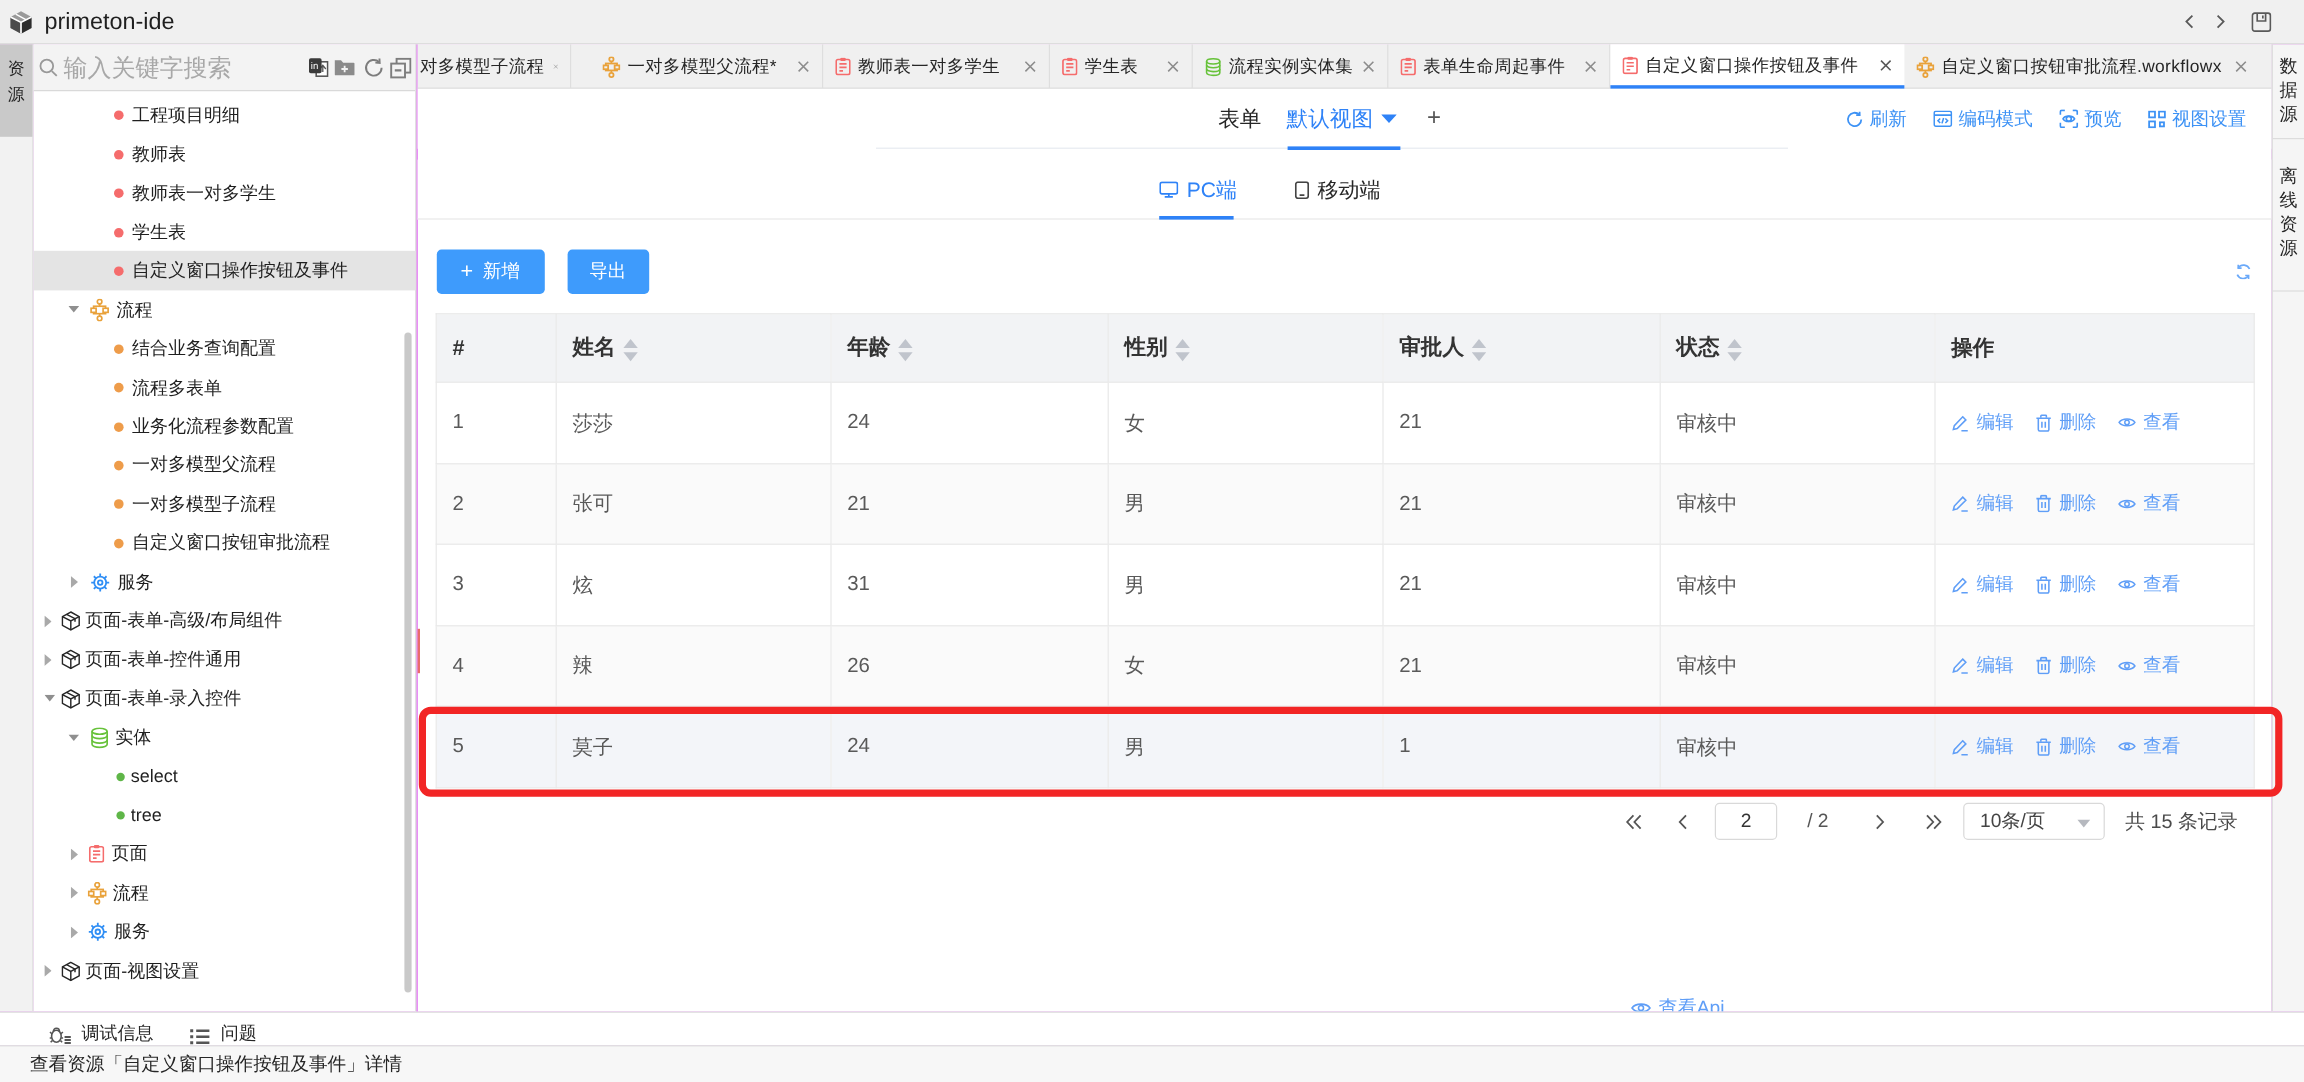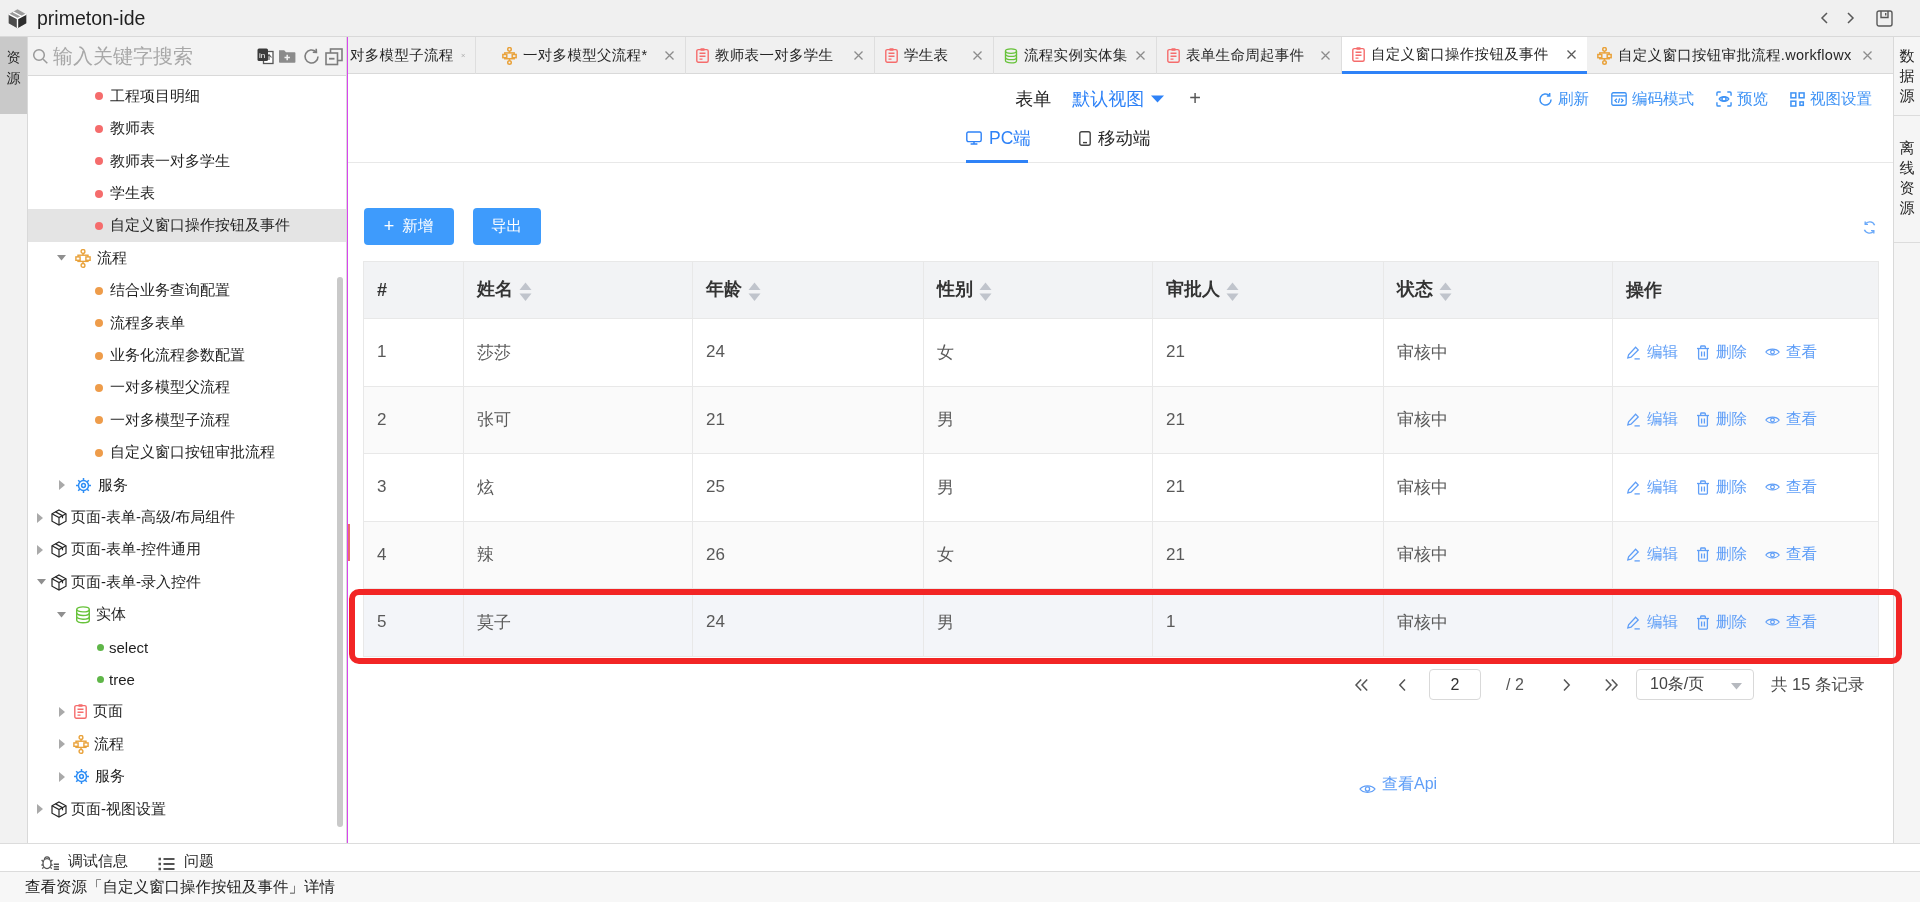--- a/index.html
+++ b/index.html
@@ -32,21 +32,21 @@
 .etab .cl{margin-left:auto}
 
 #toolbar{position:absolute;left:0;top:37px;width:1545px;height:50px;background:#fff}
 #vtabwrap{position:absolute;left:382px;top:0;width:760px;height:50px;border-bottom:1px solid #e7eaf0;display:flex;align-items:center;justify-content:center;padding-right:4px}
 #vtabwrap .vt{font-size:18px;color:#262626}
 #vtabwrap .vt.blue{color:#2e82f7}
 #inkbar{position:absolute;left:725px;bottom:-1px;width:94px;height:3.5px;background:#2e82f7}
 #mainacts{position:absolute;right:21px;top:0;height:50px;display:flex;align-items:center;gap:22px}
 #mainacts .act{display:flex;align-items:center;gap:5px;color:#3d92f5;font-size:15.5px}
 
-#pcrow{position:absolute;left:0;top:76px;width:1545px;height:50px;background:#fff;border-bottom:1px solid #e8e8e8}
+#pcrow{position:absolute;left:0;top:96px;width:1545px;height:50px;background:#fff;border-bottom:1px solid #e8e8e8}
 .pctab{position:absolute;top:0;height:50px;display:flex;align-items:center;gap:7px;font-size:17.5px}
 #pcink{position:absolute;left:618px;bottom:-1px;width:62px;height:3.5px;background:#2e82f7}
 
 .btn{position:absolute;top:171px;height:37px;background:#3e9bfc;color:#fff;font-size:15.5px;border-radius:4px;display:flex;align-items:center;justify-content:center}
 #ctrefresh{position:absolute;left:1515px;top:183px}
 
 #tbl{position:absolute;left:15px;top:224px;border-collapse:collapse;table-layout:fixed;width:1515px}
 #tbl th,#tbl td{border:1px solid #e8e8e8;padding:0 0 0 13px;text-align:left;font-weight:normal;overflow:hidden;white-space:nowrap}
 #tbl th{height:57px;background:#f2f3f5;color:#333;font-size:18px;font-weight:bold;letter-spacing:0}
 #tbl td{height:67.5px;color:#595959;font-size:17px}
@@ -57,21 +57,21 @@
 .op{display:flex;align-items:center;gap:6px;color:#5f9ef7;font-size:15.5px}
 
 #redbox{position:absolute;left:349px;top:589px;width:1553px;height:75px;border:6px solid #f22525;border-radius:10px;z-index:50}
 
 #pager{position:absolute;left:0px;top:632px;width:1545px;height:31px;color:#555}
 #pager .pg{position:absolute;display:flex;align-items:center;height:31px}
 #pgbox{left:1081px;width:52px;border:1px solid #d9d9d9;border-radius:4px;justify-content:center;font-size:16px;color:#333}
 #pgsel{left:1288px;width:118px;border:1px solid #d9d9d9;border-radius:4px;font-size:16px;color:#444;padding-left:13px}
 #pgtotal{left:1423px;font-size:16.5px;color:#4a4a4a}
 
-#apilink{position:absolute;left:1011px;top:736px;height:22px;display:flex;align-items:flex-end;gap:6px;color:#5f9ef7;font-size:16px}
+#apilink{position:absolute;left:1011px;top:792px;height:22px;display:flex;align-items:center;gap:6px;color:#5f9ef7;font-size:16px}
 
 #rightrail{position:absolute;left:1893px;top:37px;width:27px;height:806px;background:#f5f5f5;border-left:1px solid #d9d9d9}
 #rightrail .sect{width:26px;text-align:center;font-size:15px;color:#262626;line-height:20px}
 
 #bottombar{position:absolute;left:0;top:843px;width:1920px;height:28px;background:#fff;border-top:1px solid #dcdcdc;display:flex;align-items:flex-end;font-size:15px;color:#262626}
 #statusbar{position:absolute;left:0;top:871px;width:1920px;height:31px;background:#f7f7f7;border-top:1px solid #dcdcdc;display:flex;align-items:center;font-size:15.5px;color:#262626}
 </style>
 </head>
 <body>
 <div id="app">
@@ -635,21 +635,21 @@
                       <path d="M1 6 C4 1.7 13 1.7 16 6 C13 10.3 4 10.3 1 6 Z"></path>
                       <circle cx="8.5" cy="6" r="2.1"></circle>
                     </g>
                   </svg>查看</span>
               </div>
             </td>
           </tr>
     <tr>
             <td>3</td>
             <td>炫</td>
-            <td>25</td>
+            <td>31</td>
             <td>男</td>
             <td>21</td>
             <td>审核中</td>
             <td>
               <div class="ops">
                 <span class="op"><svg width="15" height="15" viewBox="0 0 15 15">
                     <g fill="none" stroke="#5f9ef7" stroke-width="1.3">
                       <path d="M9.6 2.3 L12.2 4.9 L5 12.1 L1.8 12.9 L2.6 9.7 Z"></path>
                       <path d="M8.5 13.9 H13.8"></path>
                     </g>

